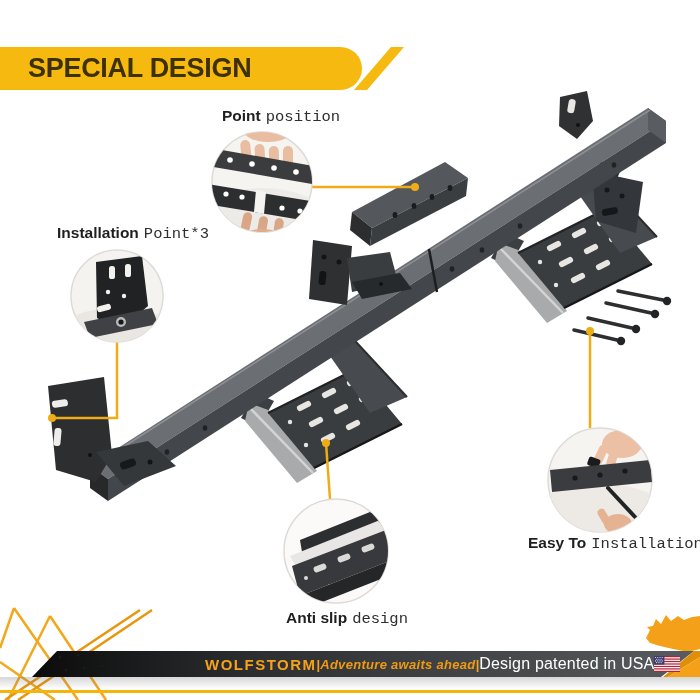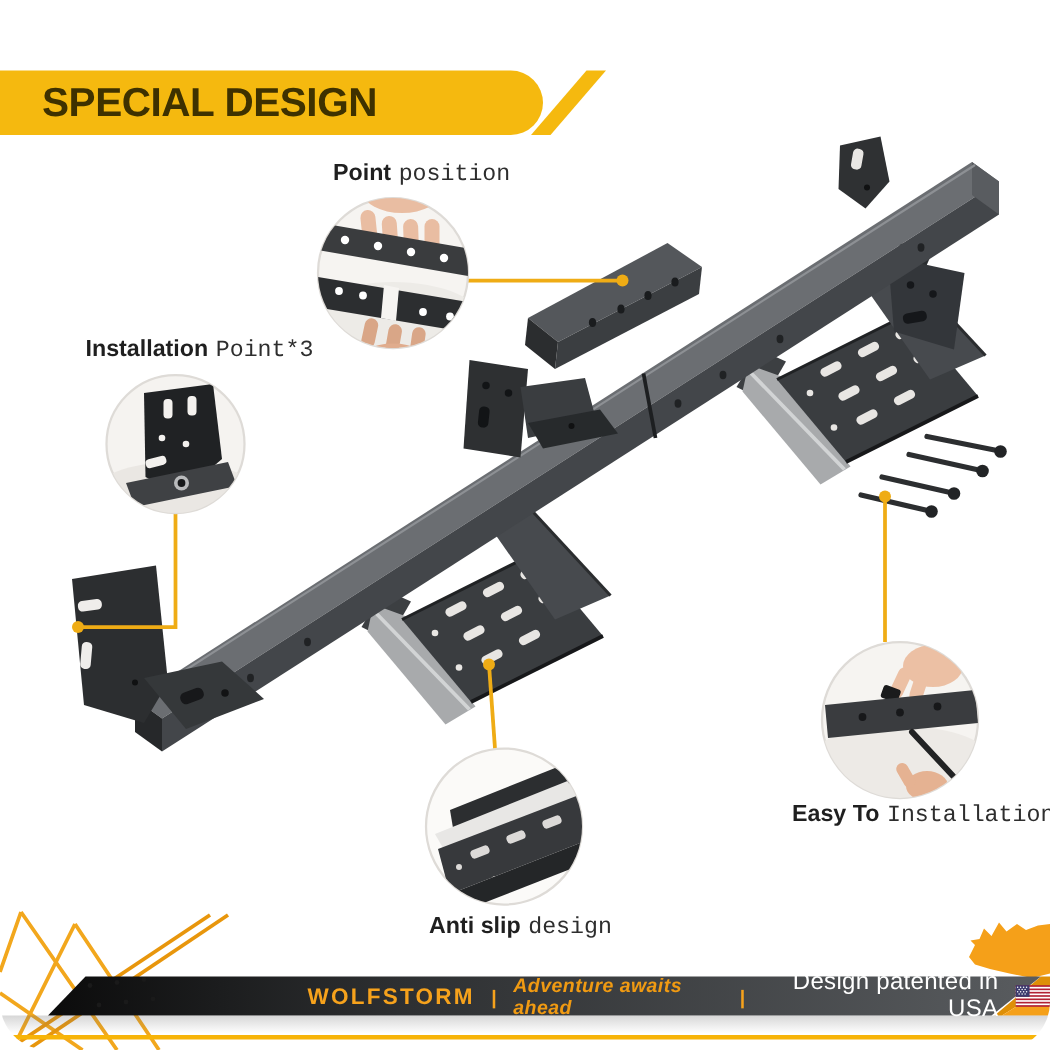--- a/index.html
+++ b/index.html
@@ -1,32 +1,32 @@
 <!DOCTYPE html>
 <html><head>
 <meta charset="utf-8">
 <style>
   html,body{margin:0;padding:0;background:#fff;}
   .stage{position:relative;width:700px;height:700px;overflow:hidden;background:#fff;
-         font-family:"Liberation Sans",sans-serif;border-radius:32px;}
+         font-family:"Liberation Sans",sans-serif;}
   .stage svg.art{position:absolute;left:0;top:0;z-index:1;}
   
   .banner{position:absolute;left:0;top:47px;width:362px;height:43px;z-index:3;
           background:#F5B90F;border-radius:0 24px 24px 0;display:flex;align-items:center;
           padding-left:28px;box-sizing:border-box;}
   .banner .dark{font-size:27px;font-weight:800;letter-spacing:-0.3px;color:#3E3100;white-space:nowrap;}
   .banner .light{font-size:27px;font-weight:800;letter-spacing:-0.3px;color:#ffffff;margin-left:9px;white-space:nowrap;}
   
   .callout-label{position:absolute;z-index:3;font-size:15.5px;color:#2e2e2e;white-space:nowrap;}
   .callout-label .b{font-weight:700;color:#1f1f1f;}
   .callout-label .r{font-weight:400;margin-left:5px;font-family:Liberation Mono, monospace;}
   
   .footer-text{position:absolute;left:0;top:651px;width:700px;height:26px;z-index:3;
                display:flex;align-items:center;}
-  .footer-text .inner{display:flex;align-items:center;gap:11px;margin-left:205px;}
+  .footer-text .inner{display:flex;align-items:center;gap:0;margin-left:205px;}
   .brand{font-size:15px;font-weight:800;letter-spacing:1.5px;color:#F6A21C;}
   .fdiv{font-size:13px;font-weight:700;color:#F6A21C;}
   .tagline{font-size:13px;font-weight:700;font-style:italic;color:#F09A12;letter-spacing:.3px;}
   .patent{font-size:16px;color:#ffffff;letter-spacing:.2px;text-align:right;}
   .flag{display:block;}
 </style>
 </head>
 <body>
 
 <div class="stage">

